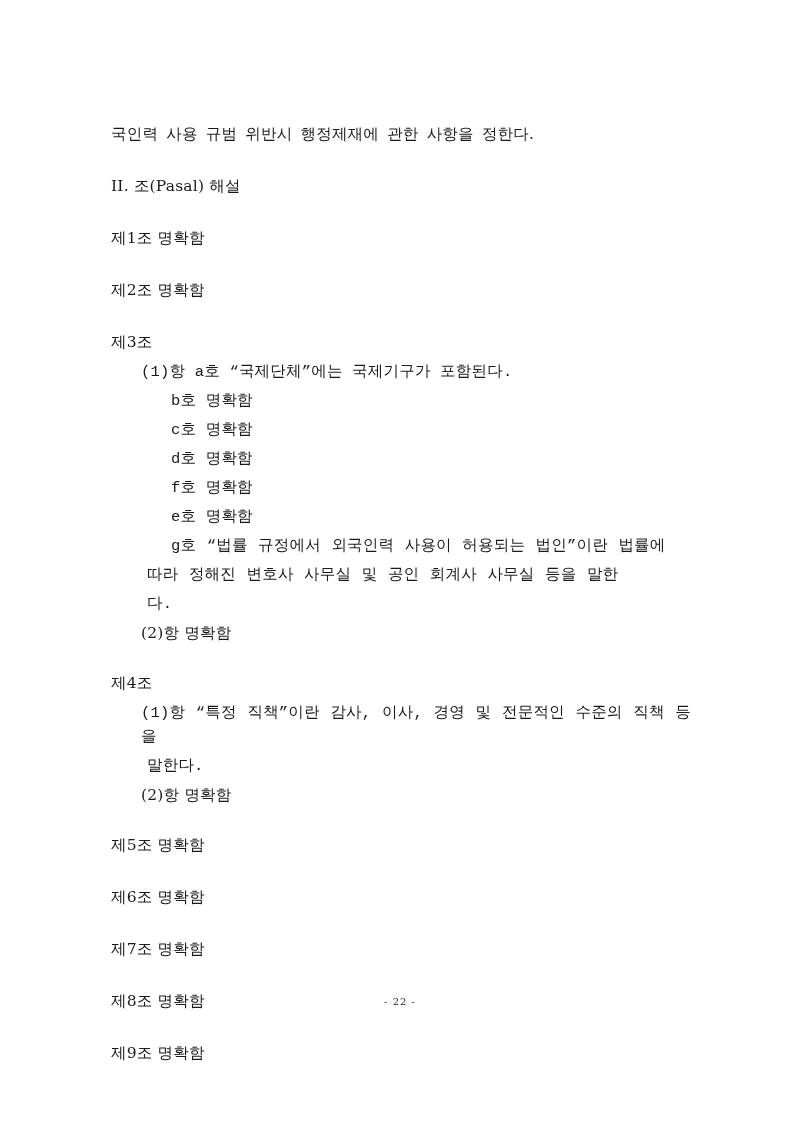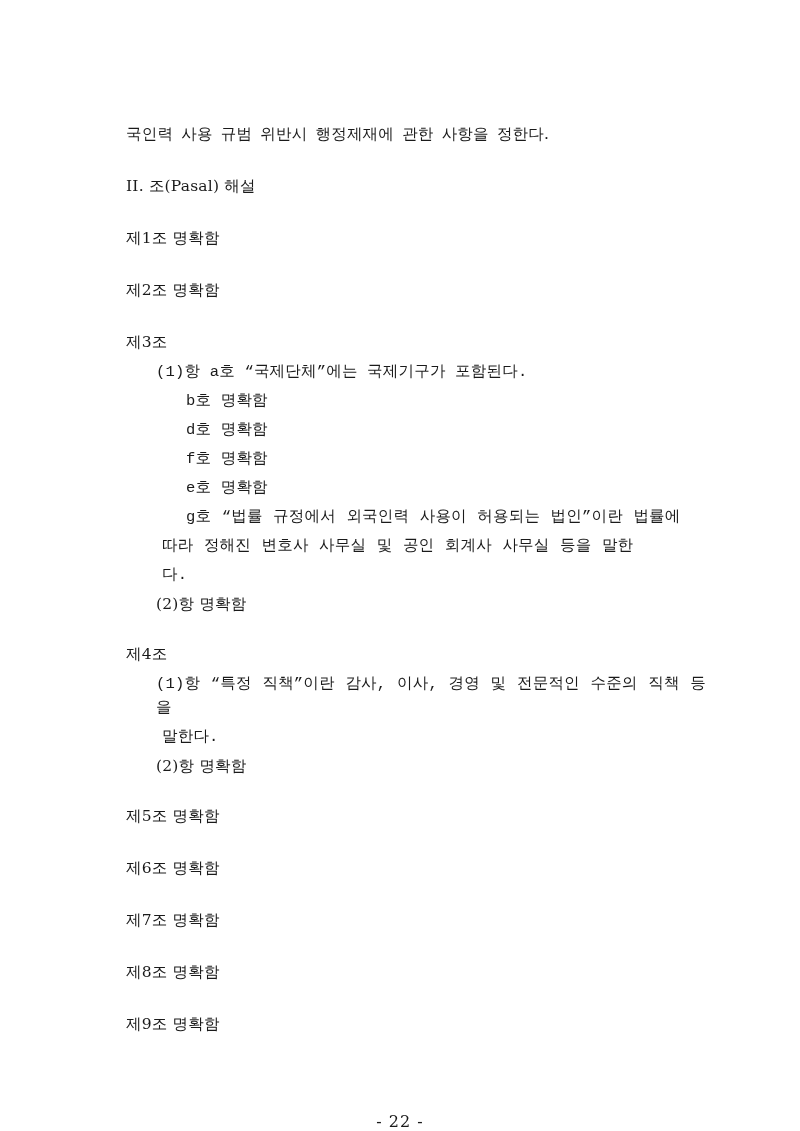--- a/index.html
+++ b/index.html
@@ -18,21 +18,21 @@
     position: absolute;
     left: 0;
     top: 0;
     width: 800px;
     height: 1131px;
     background: #ffffff;
     box-sizing: border-box;
   }
   .content {
     position: absolute;
-    left: 126px;
+    left: 111px;
     top: 122px;
     width: 580px;
   }
   .line {
     font-size: 15.5px;
     line-height: 1.55;
     letter-spacing: 0.2px;
     margin: 0 0 0 0;
     text-align: justify;
     text-justify: inter-word;
@@ -65,24 +65,24 @@
   }
   .wide {
     word-spacing: 3px;
   }
   .wide2 {
     word-spacing: 1px;
   }
   .footer {
     position: absolute;
     left: 0;
-    top: 1112px;
+    top: 996px;
     width: 800px;
     text-align: center;
-    font-size: 16px;
+    font-size: 10px;
     letter-spacing: 1px;
     color: #1a1a1a;
   }
 </style>
 </head>
 <body>
 
 <div class="page">
 
   <div class="content">
@@ -94,20 +94,21 @@
     <p class="line para">제1조 명확함</p>
 
     <p class="line para">제2조 명확함</p>
 
     <p class="line article-head">제3조</p>
 
     <p class="line sub-line indent-1">(1)항 a호 “국제단체”에는 국제기구가 포함된다.</p>
 
     <p class="line sub-line indent-2">b호 명확함</p>
 
+    <p class="line sub-line indent-2">c호 명확함</p>
 
     <p class="line sub-line indent-2">d호 명확함</p>
 
     <p class="line sub-line indent-2">f호 명확함</p>
 
     <p class="line sub-line indent-2">e호 명확함</p>
 
     <p class="line sub-line indent-2 wide2">g호 “법률 규정에서 외국인력 사용이 허용되는 법인”이란 법률에</p>
 
     <p class="line sub-line hang-body wide2">따라 정해진 변호사 사무실 및 공인 회계사 사무실 등을 말한</p>

